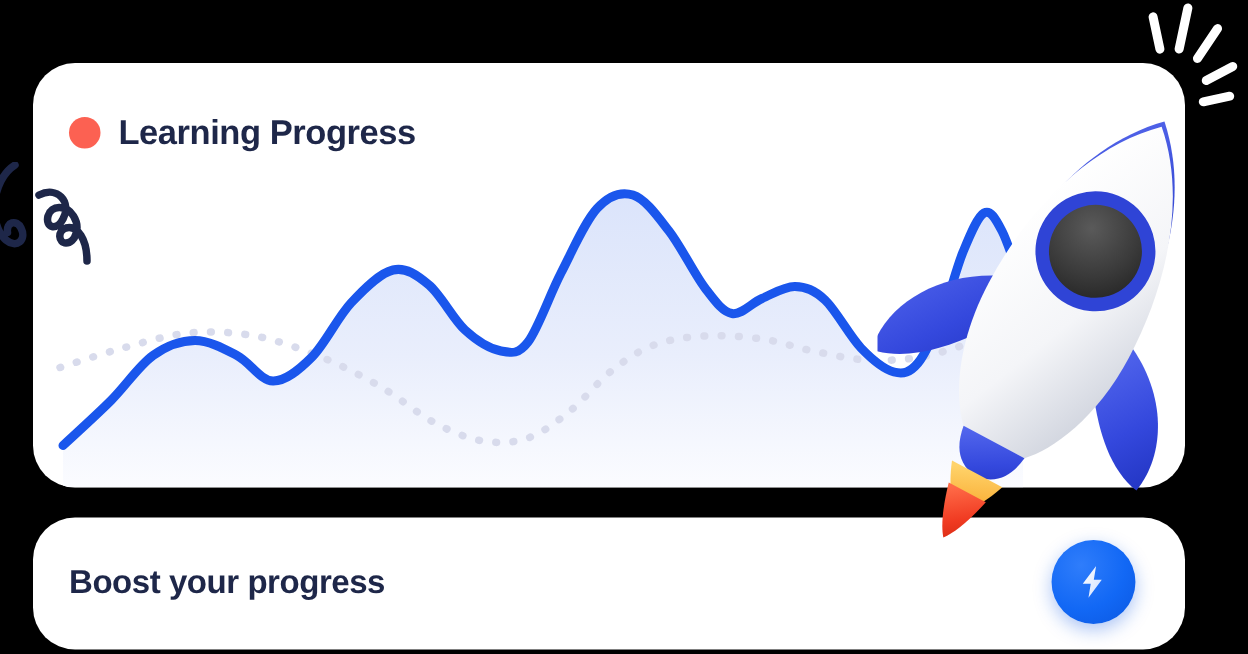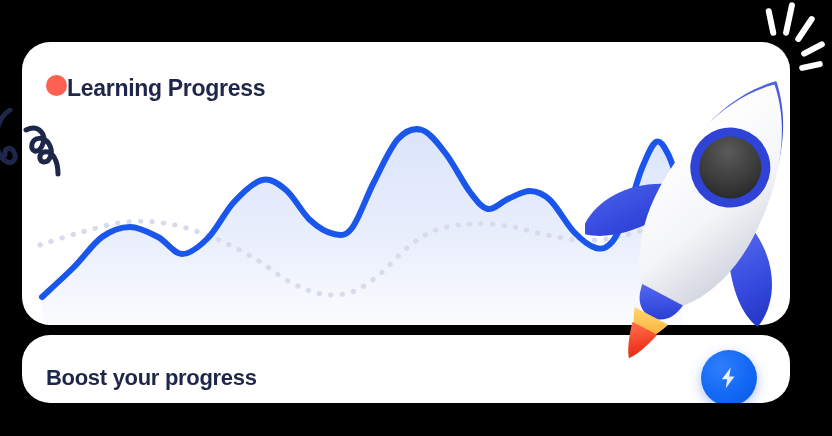--- a/index.html
+++ b/index.html
@@ -27,33 +27,34 @@
   }
   #top-card {
     left: 22px;
     top: 42px;
     width: 768px;
     height: 283px;
     overflow: hidden;
   }
   #bottom-card {
     left: 22px;
-    top: 335px;
-    width: 768px;
-    height: 68px;
+    top: 345px;
+    width: 768px;
+    height: 88px;
     overflow: hidden;
   }
 
   
   #card-header {
     position: absolute;
     left: 24px;
     top: 33px;
     display: flex;
-    gap: 0;
+    align-items: center;
+    gap: 12px;
   }
   #status-dot {
     width: 21px;
     height: 21px;
     border-radius: 50%;
     background: #fc6152;
     flex: 0 0 auto;
   }
   #card-title {
     font-size: 23px;

